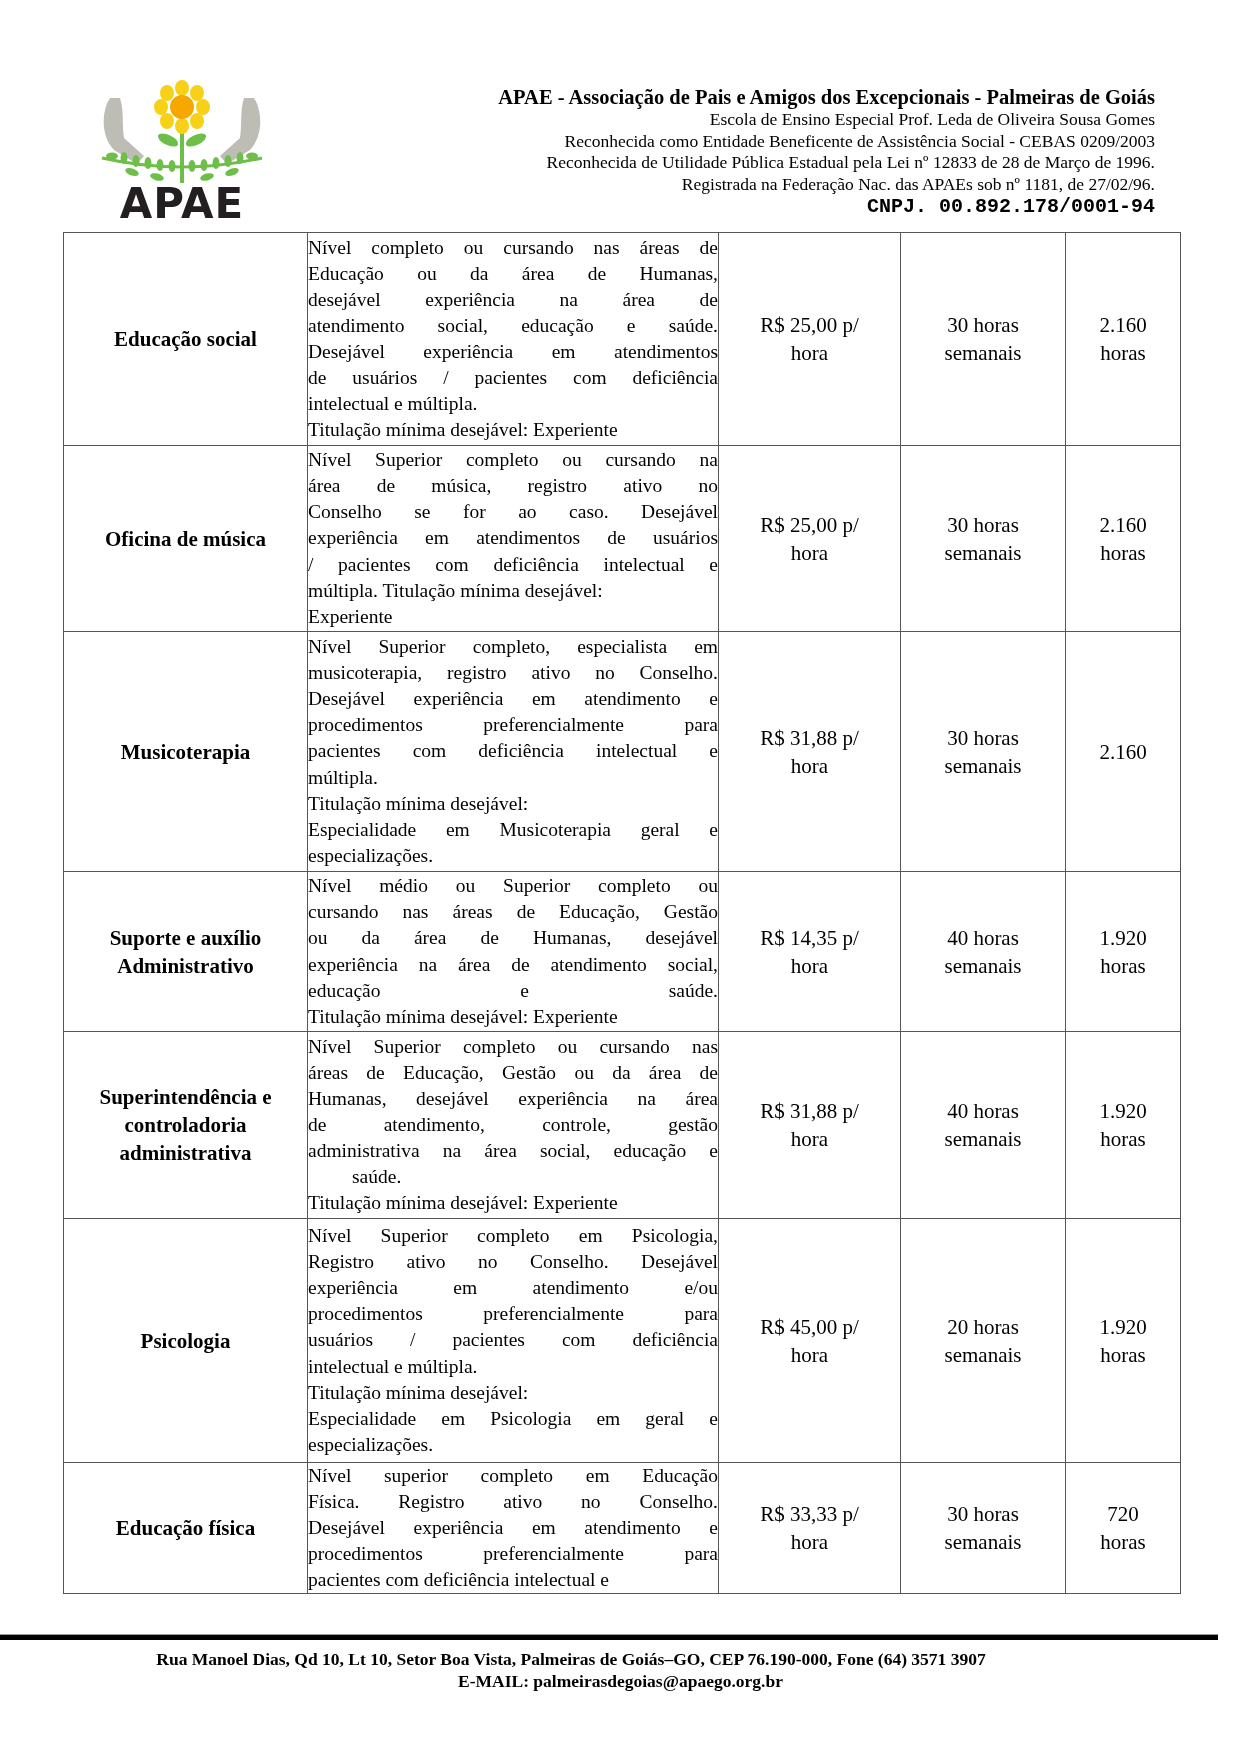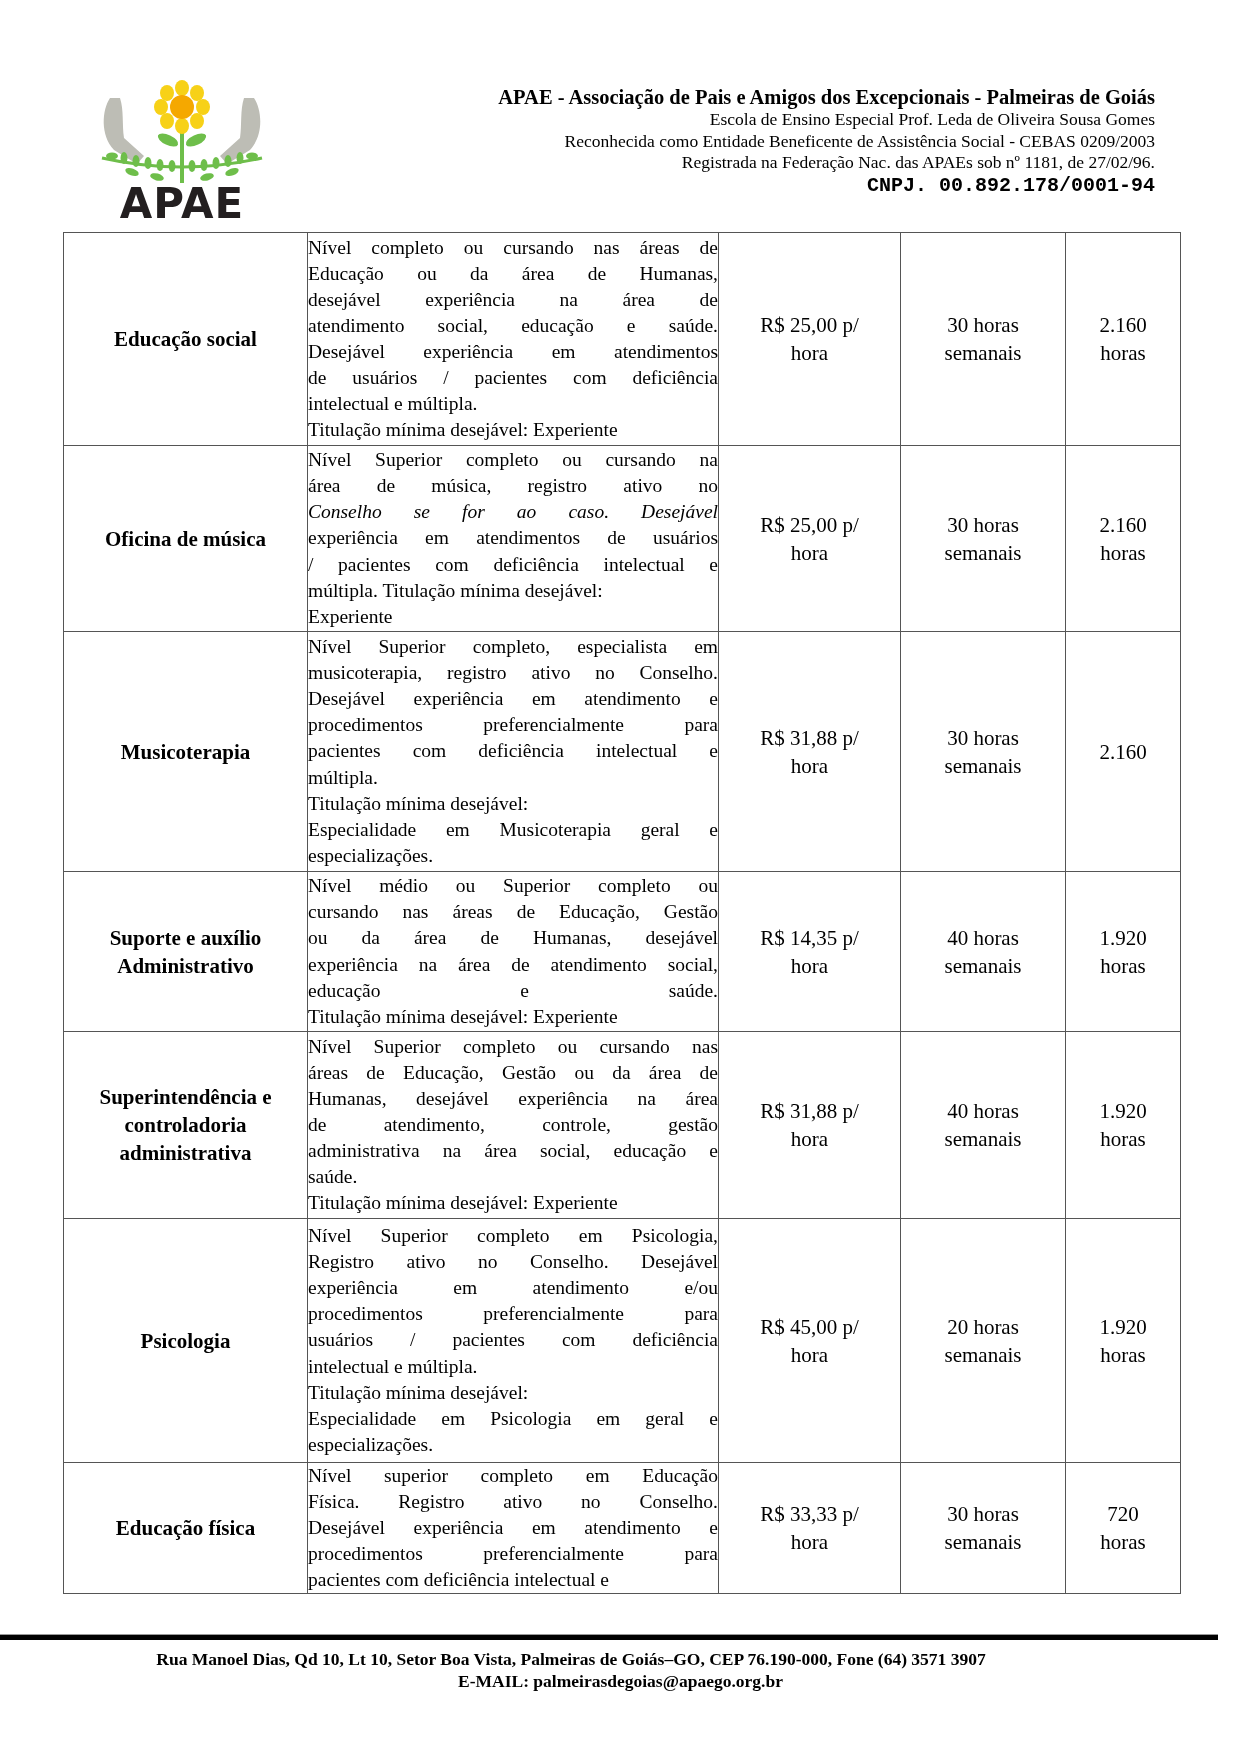--- a/index.html
+++ b/index.html
@@ -84,20 +84,21 @@
     </g>
     <circle cx="90" cy="27" r="12" fill="#f5a800"></circle>
   </svg>
   <div class="logo-text">APAE</div>
 </div>
 
 <div class="header-text">
   <div class="header-title">APAE - Associação de Pais e Amigos dos Excepcionais - Palmeiras de Goiás</div>
   <div class="header-line">Escola de Ensino Especial Prof. Leda de Oliveira  Sousa Gomes</div>
   <div class="header-line">Reconhecida como Entidade Beneficente de Assistência Social - CEBAS 0209/2003</div>
+  <div class="header-line">Reconhecida de Utilidade Pública Estadual pela Lei nº 12833 de 28 de Março de 1996.</div>
   <div class="header-line">Registrada na Federação Nac. das APAEs sob nº 1181, de 27/02/96.</div>
   <div class="header-cnpj">CNPJ. 00.892.178/0001-94</div>
 </div>
 
 <table class="roles">
   <tbody id="rows">
       <tr style="height: 213px;">
         <td class="c-name">
           <span style="display: block;">Educação social</span>
         </td>
@@ -124,21 +125,21 @@
           <span style="display: block;">horas</span>
         </td>
       </tr>
       <tr style="height: 186px;">
         <td class="c-name">
           <span style="display: block;">Oficina de música</span>
         </td>
         <td class="c-req">
           <span class="req-line" style="display: block;">Nível Superior completo ou cursando na</span>
           <span class="req-line" style="display: block;">área de música, registro ativo no</span>
-          <span class="req-line" style="display: block; font-style: italic;">Conselho se for ao caso. Desejável</span>
+          <span class="req-line" style="display: block;">Conselho se for ao caso. Desejável</span>
           <span class="req-line" style="display: block;">experiência em atendimentos de usuários</span>
           <span class="req-line" style="display: block;">/ pacientes com deficiência intelectual e</span>
           <span class="req-line last" style="display: block;">múltipla. Titulação mínima desejável:</span>
           <span class="req-line last" style="display: block;">Experiente</span>
         </td>
         <td class="c-pay">
           <span style="display: block;">R$ 25,00 p/</span>
           <span style="display: block;">hora</span>
         </td>
         <td class="c-load">
@@ -208,21 +209,21 @@
           <span style="display: block;">Superintendência e</span>
           <span style="display: block;">controladoria</span>
           <span style="display: block;">administrativa</span>
         </td>
         <td class="c-req">
           <span class="req-line" style="display: block;">Nível Superior completo ou cursando nas</span>
           <span class="req-line" style="display: block;">áreas de Educação, Gestão ou da área de</span>
           <span class="req-line" style="display: block;">Humanas, desejável experiência na área</span>
           <span class="req-line" style="display: block;">de atendimento, controle, gestão</span>
           <span class="req-line" style="display: block;">administrativa na área social, educação e</span>
-          <span class="req-line" style="display: block;">saúde.</span>
+          <span class="req-line" style="display: block; margin-left: 44px;">saúde.</span>
           <span class="req-line last" style="display: block;">Titulação mínima desejável: Experiente</span>
         </td>
         <td class="c-pay">
           <span style="display: block;">R$ 31,88 p/</span>
           <span style="display: block;">hora</span>
         </td>
         <td class="c-load">
           <span style="display: block;">40 horas</span>
           <span style="display: block;">semanais</span>
         </td>

